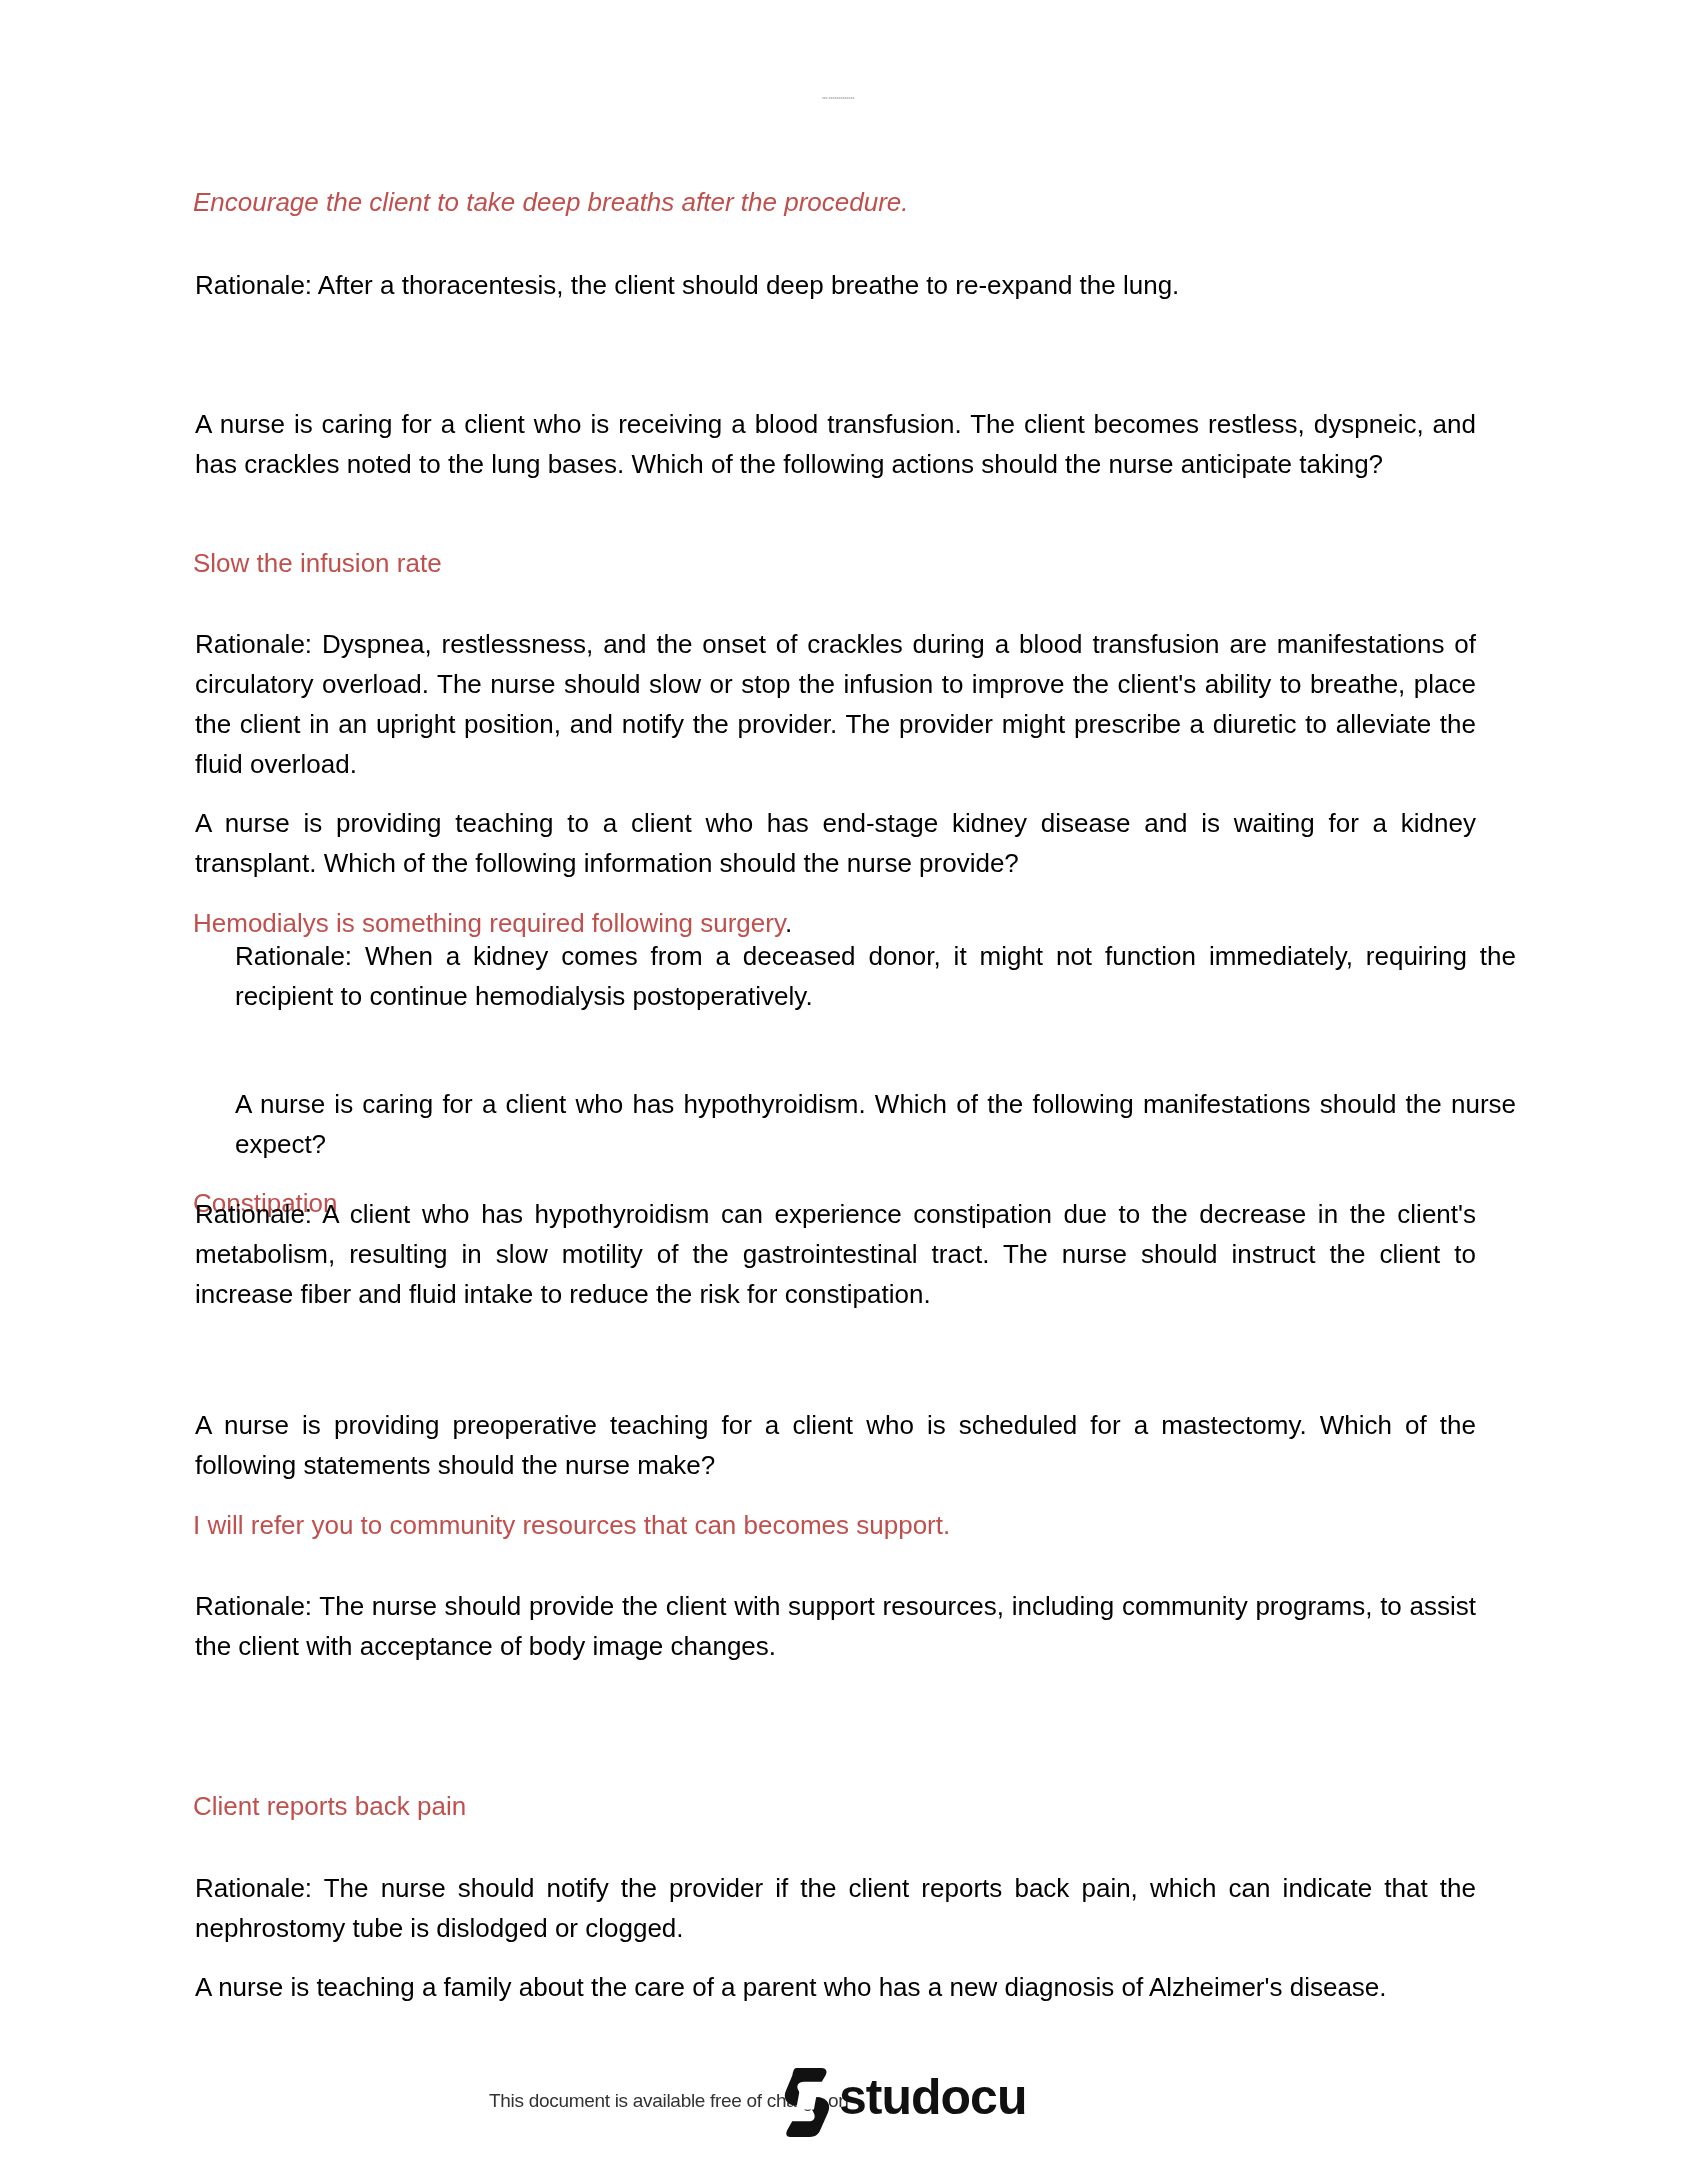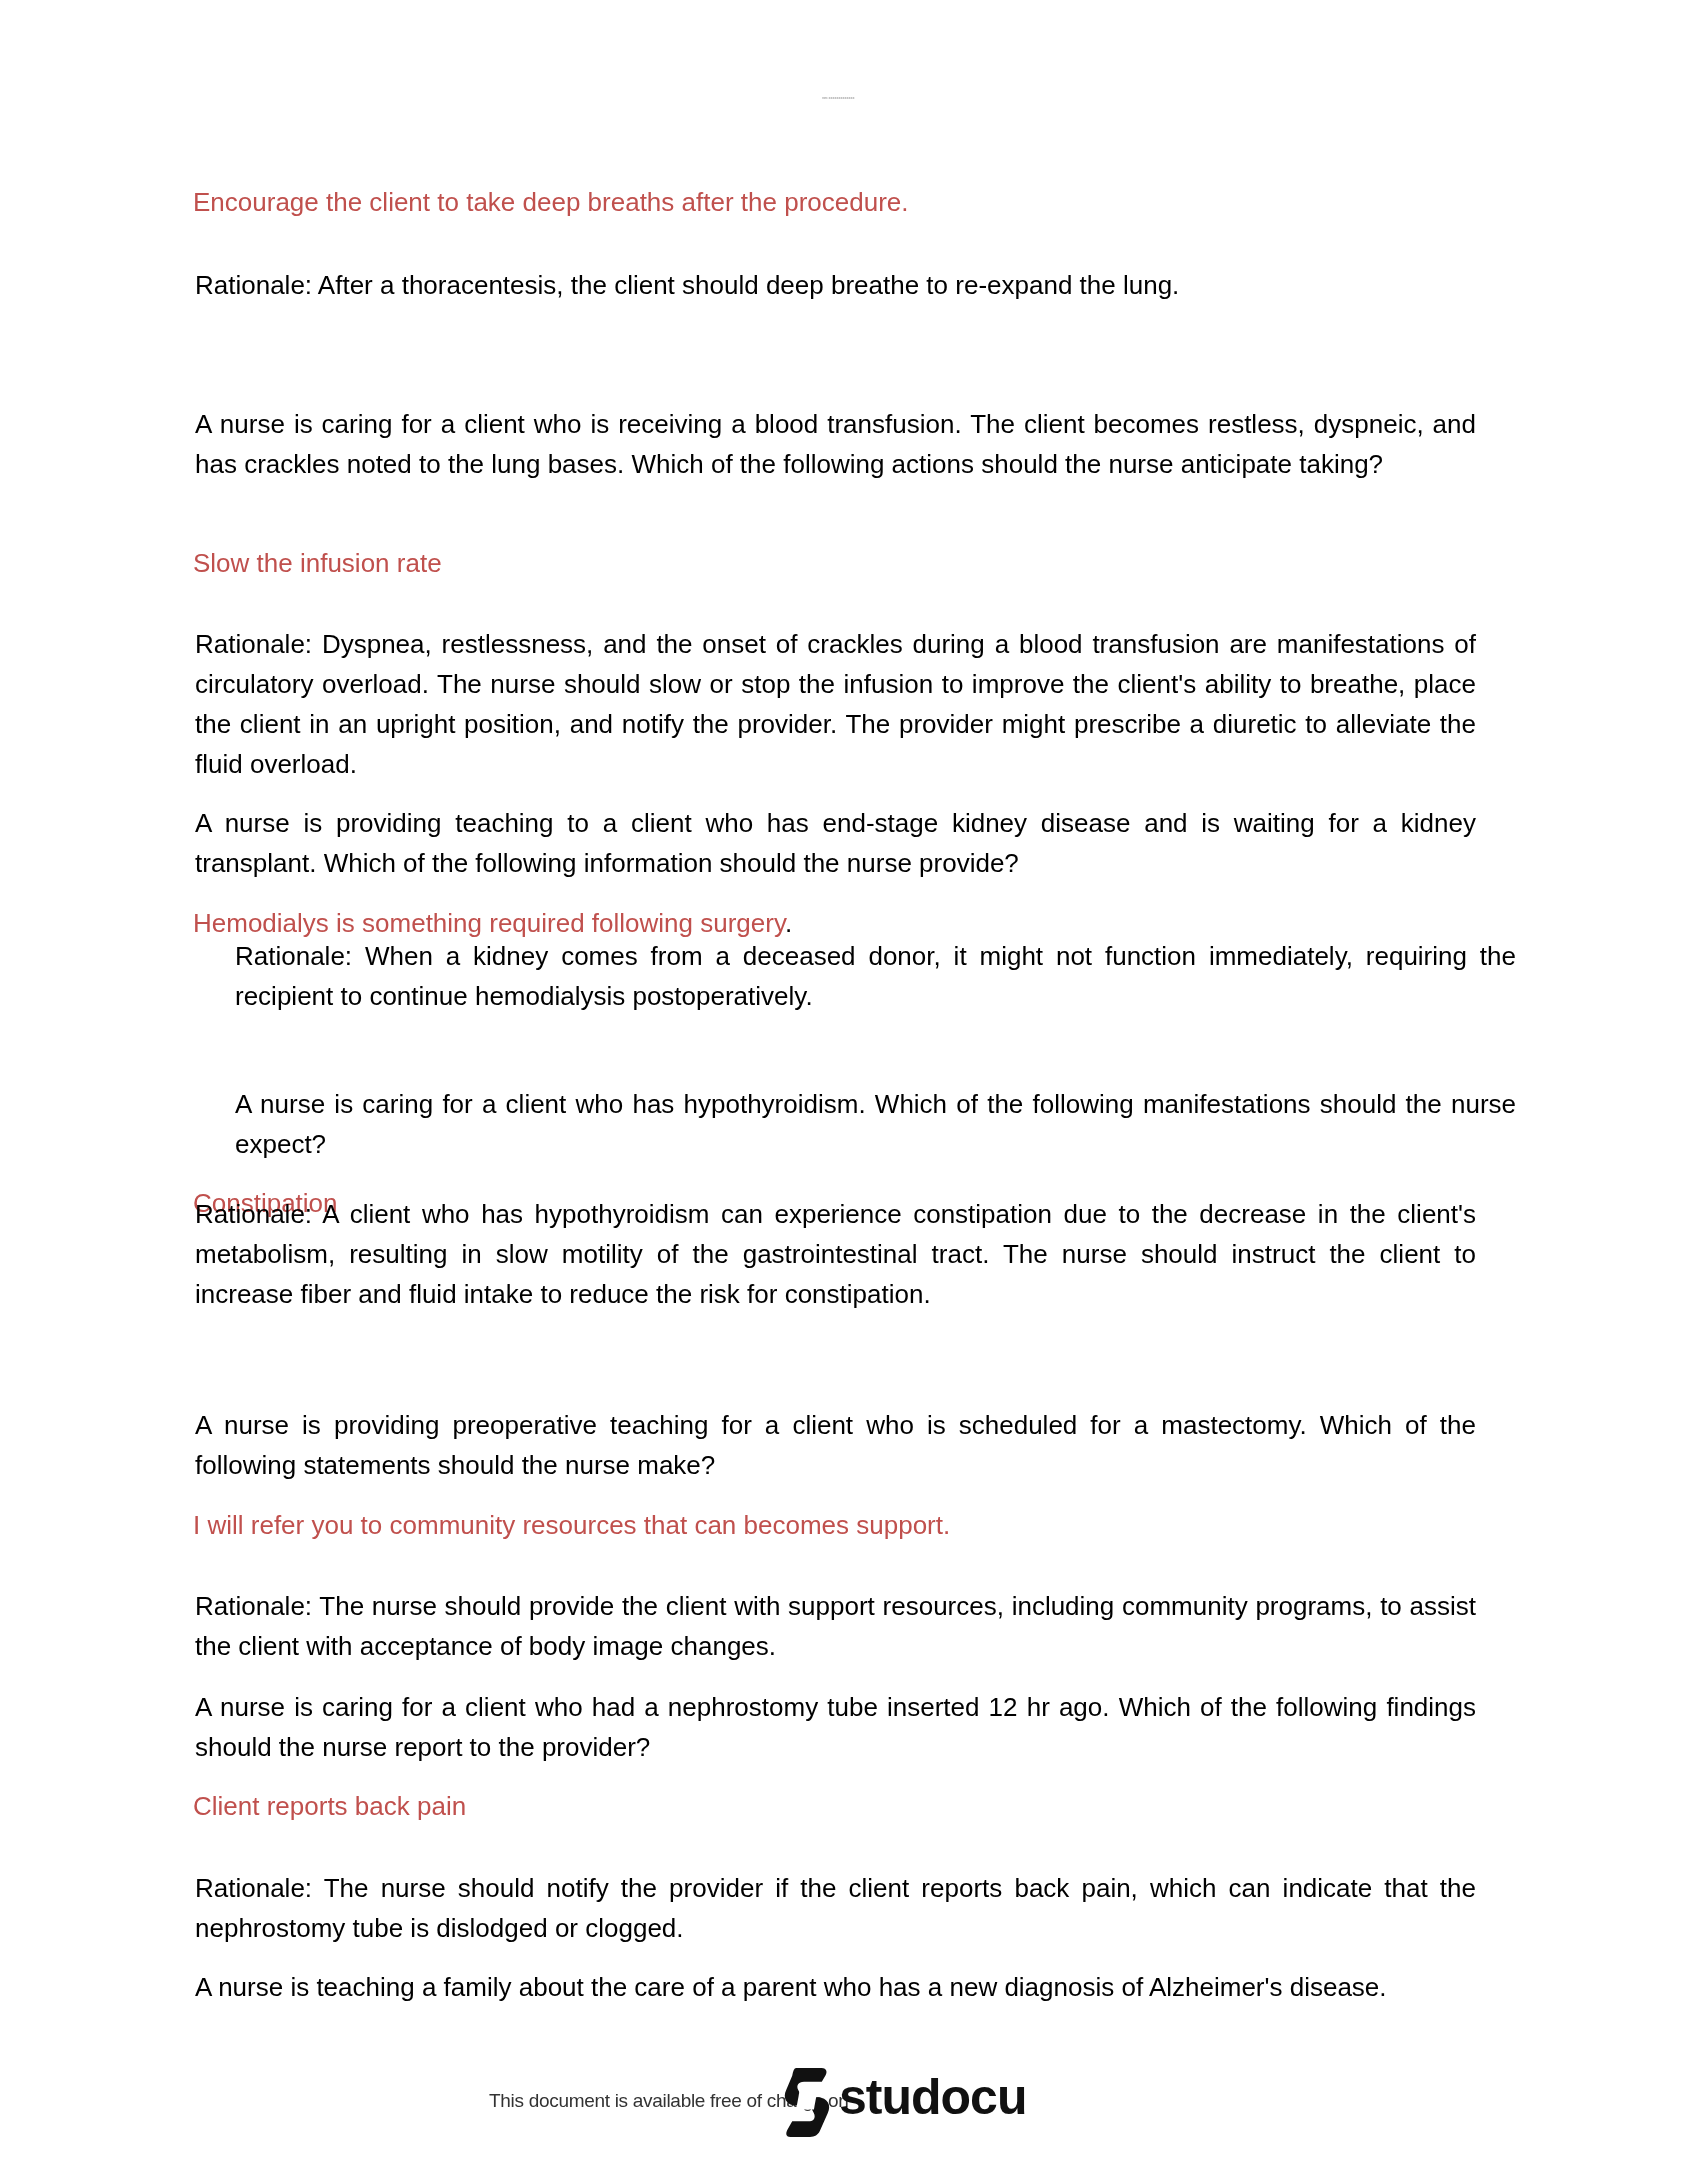--- a/index.html
+++ b/index.html
@@ -17,40 +17,39 @@
   .logo-mark { position: absolute; left: 0; top: 0; width: 50px; height: 71px; }
   .logo-word { position: absolute; left: 57px; top: 4px; font-size: 50px; font-weight: bold; color: #111; letter-spacing: -1px; line-height: 55px; }
 </style>
 </head>
 <body>
 
 <div class="page">
 
   <div class="header-tiny">ver.xxxxxxxxxxxxx</div>
 
-  <div class="blk ans" style="top:182px;">Encourage the client to take deep breaths after the procedure.</div>
+  <div class="blk ans" style="top:182px;font-style:italic;">Encourage the client to take deep breaths after the procedure.</div>
   <div class="blk" style="top:265px;">Rationale: After a thoracentesis, the client should deep breathe to re-expand the lung.</div>
 
   <div class="blk just" style="top:404px;">A nurse is caring for a client who is receiving a blood transfusion. The client becomes restless, dyspneic, and has crackles noted to the lung bases. Which of the following actions should the nurse anticipate taking?</div>
   <div class="blk ans" style="top:543px;">Slow the infusion rate</div>
   <div class="blk just" style="top:624px;">Rationale: Dyspnea, restlessness, and the onset of crackles during a blood transfusion are manifestations of circulatory overload. The nurse should slow or stop the infusion to improve the client's ability to breathe, place the client in an upright position, and notify the provider. The provider might prescribe a diuretic to alleviate the fluid overload.</div>
 
   <div class="blk just" style="top:803px;">A nurse is providing teaching to a client who has end-stage kidney disease and is waiting for a kidney transplant. Which of the following information should the nurse provide?</div>
   <div class="blk ans" style="top:903px;"><span>Hemodialys is something required following surgery</span><span class="black">.</span></div>
   <div class="blk just" style="top:936px;margin-left:40px;">Rationale: When a kidney comes from a deceased donor, it might not function immediately, requiring the recipient to continue hemodialysis postoperatively.</div>
 
   <div class="blk just" style="top:1084px;margin-left:40px;">A nurse is caring for a client who has hypothyroidism. Which of the following manifestations should the nurse expect?</div>
   <div class="blk ans" style="top:1183px;">Constipation</div>
   <div class="blk just" style="top:1194px;">Rationale: A client who has hypothyroidism can experience constipation due to the decrease in the client's metabolism, resulting in slow motility of the gastrointestinal tract. The nurse should instruct the client to increase fiber and fluid intake to reduce the risk for constipation.</div>
 
   <div class="blk just" style="top:1405px;">A nurse is providing preoperative teaching for a client who is scheduled for a mastectomy. Which of the following statements should the nurse make?</div>
   <div class="blk ans" style="top:1505px;">I will refer you to community resources that can becomes support.</div>
   <div class="blk just" style="top:1586px;">Rationale: The nurse should provide the client with support resources, including community programs, to assist the client with acceptance of body image changes.</div>
 
-  <div class="blk just" style="top:1687px;">A nurse is caring for a client who had a nephrostomy tube inserted 12 hr ago. Which of the following findings should the nurse report to the provider?</div>
   <div class="blk ans" style="top:1786px;">Client reports back pain</div>
   <div class="blk just" style="top:1868px;">Rationale: The nurse should notify the provider if the client reports back pain, which can indicate that the nephrostomy tube is dislodged or clogged.</div>
 
   <div class="blk" style="top:1967px;">A nurse is teaching a family about the care of a parent who has a new diagnosis of Alzheimer's disease.</div>
 
   <div class="footer">
     <div class="footer-text">This document is available free of charge on</div>
     <div class="logo">
       <svg class="logo-mark" viewBox="0 0 50 72" width="50" height="71">
         <path d="M14 2 H40 C44 2 46 5 44 9 L40 16 H22 C16 16 14 20 16 24 L20 32 H36 C46 32 50 40 46 48 L38 66 C36 70 33 72 28 72 H8 C4 72 3 69 5 65 L10 56 H28 C32 56 34 52 32 48 L28 40 H14 C4 40 0 32 4 24 L10 10 C11 5 12 2 14 2 Z" fill="#111"></path>

